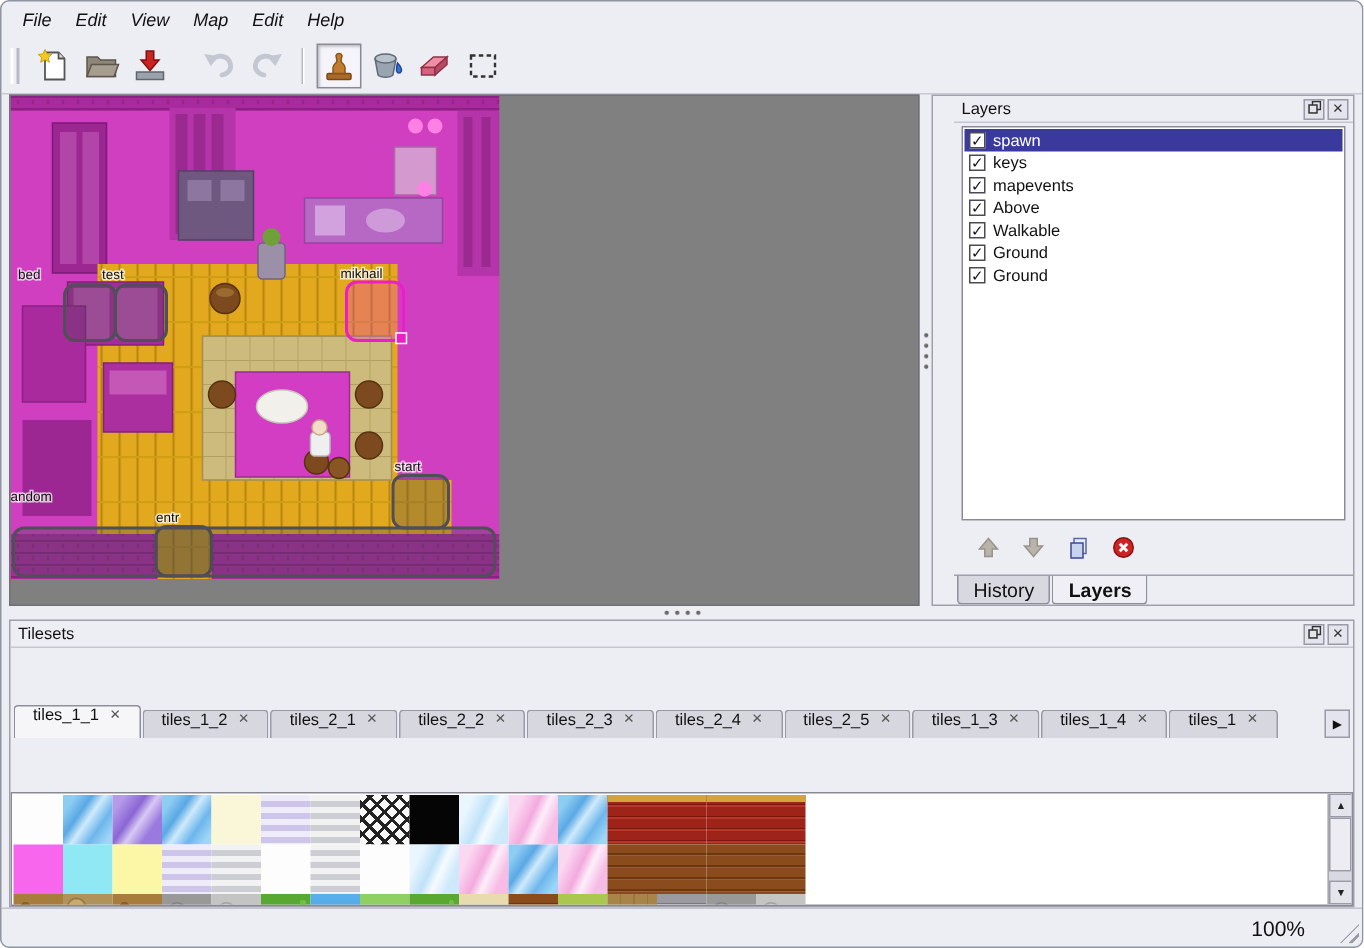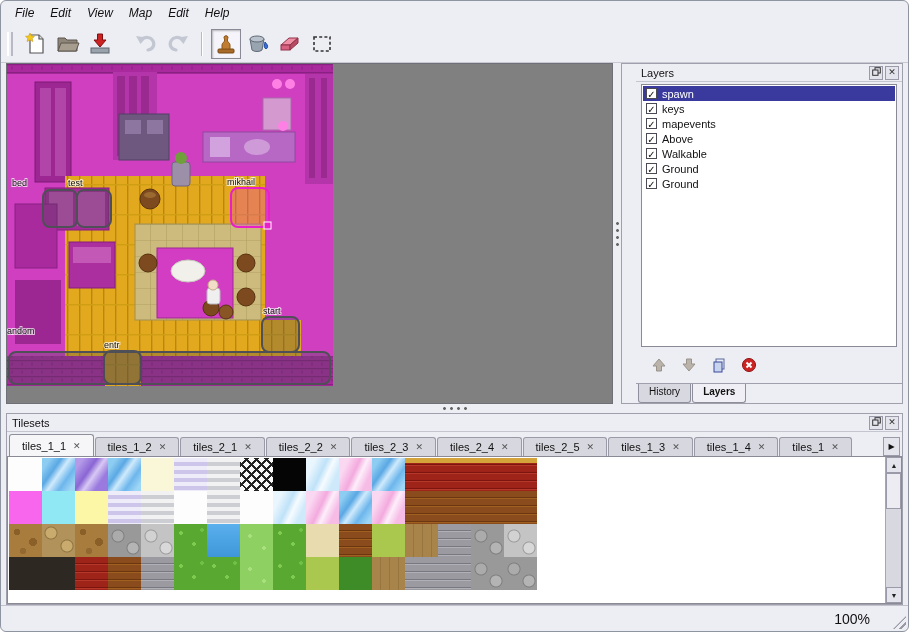--- a/index.html
+++ b/index.html
@@ -61,32 +61,32 @@
   .checkbox{display:inline-block;width:11px;height:11px;flex:none;background:#fff;
     border:1px solid #4a4a55;font:bold 10px/11px "DejaVu Sans",sans-serif;
     text-align:center;color:#111;margin:0 5px 0 3px;}
   .layer-name{white-space:nowrap;}
   
   .layer-tools{height:34px;flex:none;display:flex;align-items:center;gap:8px;padding:0 12px;}
   .lt-btn{width:22px;height:22px;padding:0;background:transparent;border:1px solid transparent;
     display:flex;align-items:center;justify-content:center;}
   
   .dock-tabs{height:20px;flex:none;display:flex;padding-left:2px;gap:1px;border-top:1px solid #a0a0ac;}
-  .dock-tab{padding:2px 10px;font-size:10px;background:#d8d8e1;border:1px solid #8f8f9c;border-top:none;
+  .dock-tab{padding:2px 10px;font-size:13px;background:#d8d8e1;border:1px solid #8f8f9c;border-top:none;
     border-radius:0 0 3px 3px;}
   .dock-tab.active{background:#efeff5;font-weight:bold;}
   
   .hsplit{height:9px;display:flex;align-items:center;justify-content:center;flex:none;}
   .grip-h{width:28px;height:5px;
     background:radial-gradient(circle,#666 1.1px,transparent 1.7px) 0 0/7px 5px repeat-x;}
   
-  .tilesets-dock{margin:0 5px;flex:none;height:192px;}
+  .tilesets-dock{margin:0 5px;flex:none;height:192px;gap:36px;}
   .ts-tabbar{height:24px;flex:none;display:flex;align-items:flex-end;padding:0 2px;}
   .ts-tabs{flex:1;display:flex;align-items:flex-end;overflow:hidden;gap:1px;}
-  .ts-tab{flex:none;display:flex;align-items:center;gap:7px;padding:0 12px;height:19px;
+  .ts-tab{flex:none;display:flex;gap:7px;padding:0 12px;height:19px;
     font-size:11px;background:#d7d7e0;border:1px solid #9a9aa6;border-bottom:none;
     border-radius:3px 3px 0 0;white-space:nowrap;}
   .ts-tab.active{height:23px;background:#f6f6f9;border-color:#8f8f9c;margin-bottom:-1px;
     padding-bottom:1px;}
   .tab-close{font-size:9px;color:#555;}
   .ts-scroll{flex:none;width:17px;height:19px;margin-left:2px;background:#e4e4ec;
     border:1px solid #9a9aa8;font-size:8px;line-height:1;padding:0;color:#111;}
   .ts-content{flex:1;background:#fff;border:1px solid #8a8a96;position:relative;overflow:hidden;}
   .tile-grid{position:absolute;left:1px;top:1px;display:grid;
     grid-template-columns:repeat(16,33px);grid-auto-rows:33px;}

